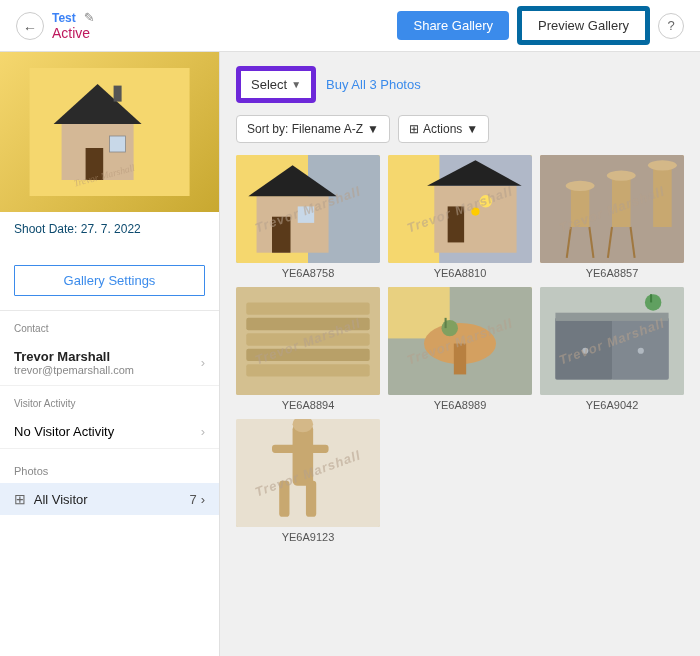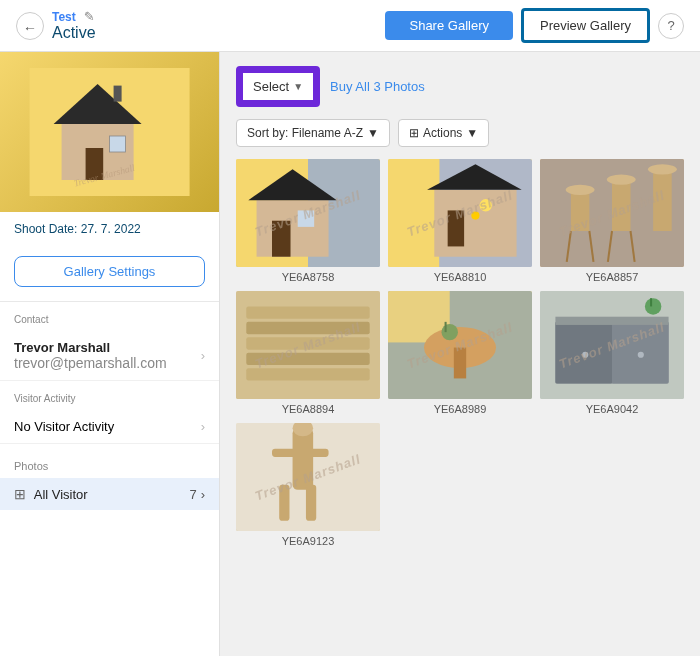--- a/index.html
+++ b/index.html
@@ -16,28 +16,28 @@
       border-bottom: 1px solid #e0e0e0;
     }
     .header-left { display: flex; align-items: center; gap: 8px; }
     .back-btn {
       width: 28px; height: 28px; border-radius: 50%; border: 1px solid #ccc;
       background: #fff; display: flex; align-items: center; justify-content: center;
       cursor: pointer; font-size: 14px; color: #555;
     }
     .gallery-title { font-size: 12px; font-weight: 600; color: #3b82f6; }
     .edit-icon { font-size: 13px; color: #888; cursor: pointer; margin-left: 4px; }
-    .status-active { font-size: 16px; color: #0c4a6e; font-weight: 500; }
+    .status-active { font-size: 14px; color: #be185d; font-weight: 500; }
     .header-right { display: flex; align-items: center; gap: 8px; }
     .btn-share {
       background: #3b8beb; color: #fff; border: none; border-radius: 4px;
-      padding: 7px 24px; font-size: 13px; cursor: pointer; font-weight: 500;
+      padding: 7px 16px; font-size: 13px; cursor: pointer; font-weight: 500;
     }
     .btn-preview {
-      background: #fff; color: #333; border: 3px solid #0369a1; border-radius: 4px;
+      background: #fff; color: #333; border: 5px solid #0369a1; border-radius: 4px;
       padding: 7px 16px; font-size: 13px; cursor: pointer;
     }
     .help-btn {
       width: 26px; height: 26px; border-radius: 50%; border: 1px solid #ccc;
       background: #fff; display: flex; align-items: center; justify-content: center;
       cursor: pointer; font-size: 13px; color: #666;
     }
 
     
     .main { display: flex; height: calc(656px - 52px); }
@@ -47,49 +47,49 @@
       width: 220px; background: #fff; border-right: 1px solid #e0e0e0;
       padding: 0; flex-shrink: 0; overflow-y: auto;
     }
     .hero-placeholder {
       width: 100%; height: 160px; background: linear-gradient(135deg, #f5d76e 0%, #e0c050 50%, #c8a830 100%);
       display: flex; align-items: center; justify-content: center; position: relative;
     }
     
     .shoot-date { padding: 10px 14px 8px; font-size: 12px; color: #0c4a6e; }
     .gallery-settings-btn {
-      margin: 12px 14px 14px; border: 1px solid #3b8beb; color: #3b8beb; background: #fff;
-      border-radius: 8px; padding: 7px 0; font-size: 13px; cursor: pointer; width: calc(100% - 28px);
+      margin: 21px 14px 14px; border: 1px solid #3b8beb; color: #3b8beb; background: #fff;
+      border-radius: 1px; padding: 7px 0; font-size: 13px; cursor: pointer; width: calc(100% - 28px);
       display: block; text-align: center;
     }
     .sidebar-divider { border: none; border-top: 1px solid #e8e8e8; margin: 0; }
     .sidebar-section-title { font-size: 10px; color: #888; padding: 12px 14px 6px; font-weight: 400; text-transform: none; }
     .sidebar-item {
       display: flex; align-items: center; justify-content: space-between;
       padding: 9px 14px; font-size: 13px; cursor: pointer; border-bottom: 1px solid #f0f0f0;
     }
     .sidebar-item-left { display: flex; flex-direction: column; }
     .sidebar-item-name { font-weight: 600; color: #222; font-size: 13px; }
-    .sidebar-item-sub { font-size: 14px; color: #888; }
+    .sidebar-item-sub { font-size: 11px; color: #888; }
     .chevron-right { color: #bbb; font-size: 13px; }
     .photos-section { padding: 10px 0 0; }
     .photos-title { font-size: 11px; color: #888; padding: 6px 14px; font-weight: 500; }
     .photos-row {
       display: flex; align-items: center; justify-content: space-between;
       padding: 8px 14px; background: #e8f0fb; cursor: pointer;
     }
     .photos-row-left { display: flex; align-items: center; gap: 8px; font-size: 13px; color: #222; font-weight: 500; }
     .photos-icon { font-size: 14px; color: #666; }
     .photos-count { font-size: 13px; color: #555; display: flex; align-items: center; gap: 4px; }
 
     
     .content { flex: 1; padding: 14px 16px; overflow-y: auto; background: #f0f0f0; }
     .toolbar { display: flex; align-items: center; gap: 10px; margin-bottom: 12px; }
     .select-btn {
-      display: flex; align-items: center; gap: 4px; background: #fff; border: 7px solid #6d28d9;
+      display: flex; align-items: center; gap: 4px; background: #fff; border: 5px solid #6d28d9;
       border-radius: 4px; padding: 6px 10px; font-size: 13px; cursor: pointer; color: #333;
     }
     .select-btn .arrow { font-size: 10px; color: #666; }
     .buy-all-link { color: #3b8beb; font-size: 13px; cursor: pointer; font-weight: 500; text-decoration: none; }
     .sort-bar { display: flex; align-items: center; gap: 8px; margin-bottom: 12px; }
     .sort-btn {
       display: flex; align-items: center; gap: 4px; background: #fff; border: 1px solid #ccc;
       border-radius: 4px; padding: 6px 10px; font-size: 12px; cursor: pointer; color: #333;
     }
     .actions-btn {

